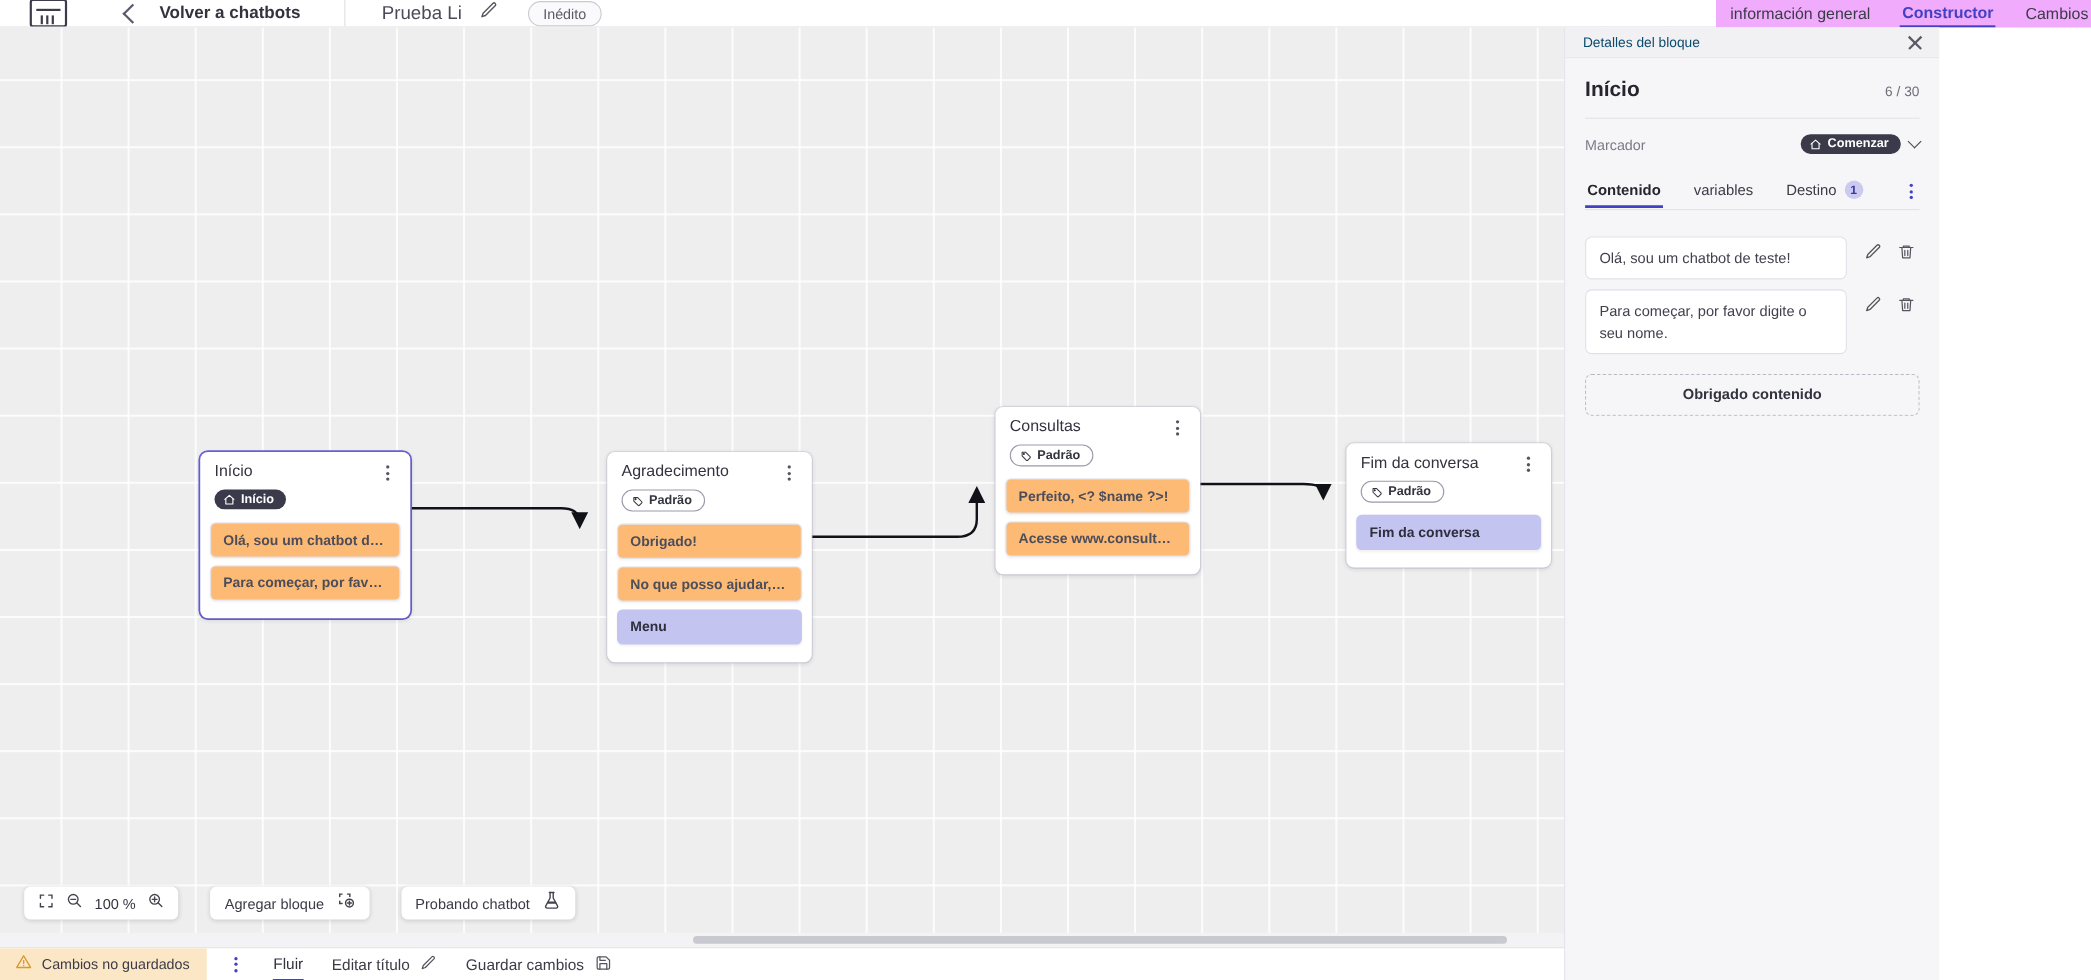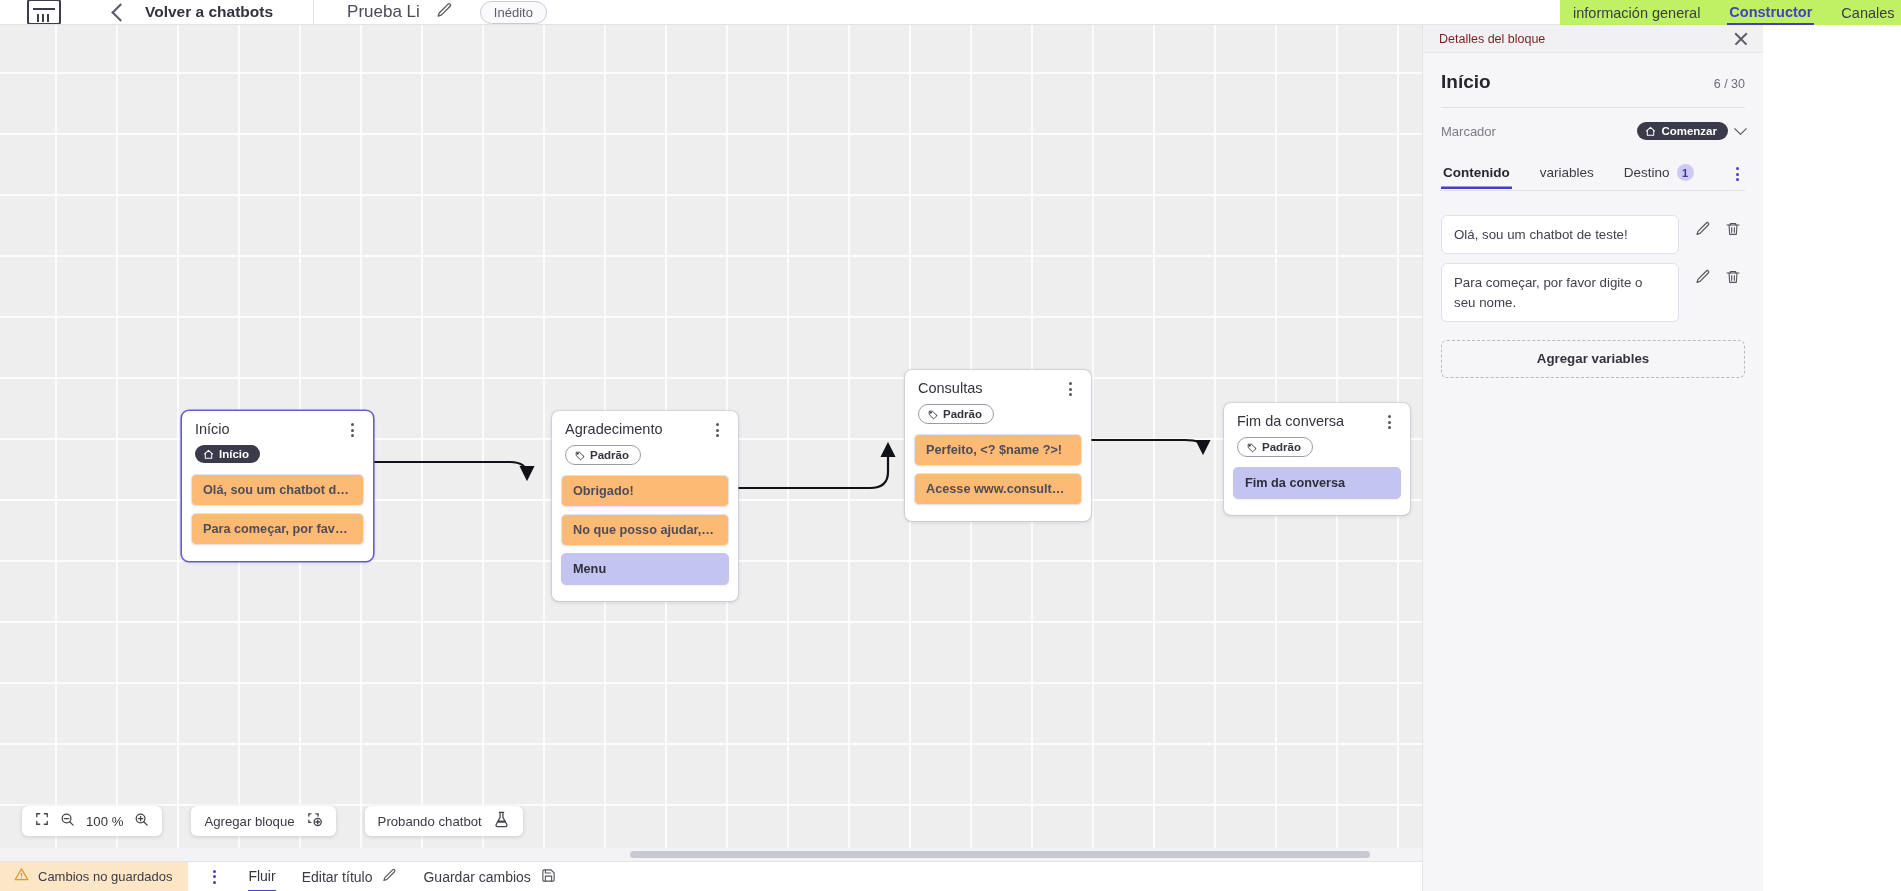--- a/index.html
+++ b/index.html
@@ -49,21 +49,21 @@
   .pencil-ico { margin-left: 16px; flex: none; }
   .badge-unpub {
     margin-left: 27px; padding: 3px 13px; border: 1px solid #c9c9d4;
     border-radius: 20px; font-size: 13px; color: #5b5b6b; background: #fafafc;
     white-space: nowrap;
   }
 
   
   .rtabs {
     position: absolute; left: 1560px; top: 0; width: 341px; height: 25px;
-    background: #bef264; display: flex; align-items: center; overflow: hidden;
+    background: #f0abfc; display: flex; align-items: center; overflow: hidden;
   }
   .rtab {
     font-size: 14.5px; color: #3b3b47; white-space: nowrap;
     height: 25px; display: flex; align-items: center; padding: 0 2px;
   }
   .rtab.first { margin-left: 11px; }
   .rtab + .rtab { margin-left: 25px; }
   .rtab.active { color: #4440c4; font-weight: 700; border-bottom: 2px solid #4440c4; }
 
   
@@ -162,21 +162,21 @@
 
   
   .rpanel {
     position: absolute; right: 0; top: 25px; width: 341px; height: 866px;
     background: #f6f6f8; border-left: 1px solid #e2e2e8; overflow: hidden;
   }
   .rp-bar {
     height: 28px; display: flex; align-items: center; justify-content: space-between;
     padding: 0 14px 0 16px; background: #f1f1f4; border-bottom: 1px solid #e6e6eb;
   }
-  .rp-bar-title { font-size: 12.5px; color: #7f1d1d; }
+  .rp-bar-title { font-size: 12.5px; color: #0c4a6e; }
   .xbtn { width: 16px; height: 16px; position: relative; cursor: pointer; }
   .xbtn::before, .xbtn::after {
     content: ""; position: absolute; left: 0; top: 7px; width: 16px; height: 1.6px;
     background: #5a5a66;
   }
   .xbtn::before { transform: rotate(45deg); }
   .xbtn::after { transform: rotate(-45deg); }
 
   .rp-inner { padding: 0 18px; background: #f6f6f8; height: 838px; }
   .rp-titlerow {
@@ -248,21 +248,21 @@
       <svg width="17" height="17" viewBox="0 0 24 24" fill="none" stroke="#55555f" stroke-width="1.8" stroke-linecap="round" stroke-linejoin="round">
           <path d="M17 3a2.1 2.1 0 0 1 3 3L7.5 18.5 3 20l1.5-4.5L17 3z"></path>
         </svg>
     </span>
     <div class="badge-unpub">Inédito</div>
   </div>
 
   <div class="rtabs">
     <div class="rtab first">información general</div>
     <div class="rtab active">Constructor</div>
-    <div class="rtab">Canales</div>
+    <div class="rtab">Cambios</div>
   </div>
 
   <div class="canvas">
 
     <svg class="edges">
       <defs>
         <marker id="ah" viewBox="0 0 10 10" refX="8" refY="5" markerWidth="7" markerHeight="7" orient="auto-start-reverse">
           <path d="M 0 0 L 10 5 L 0 10 z" fill="#111118"></path>
         </marker>
       </defs>
@@ -538,19 +538,19 @@
               <svg width="16" height="16" viewBox="0 0 24 24" fill="none" stroke="#55555f" stroke-width="1.7" stroke-linecap="round" stroke-linejoin="round">
                   <path d="M3 6h18"></path>
                   <path d="M8 6V4h8v2"></path>
                   <path d="M6 6l1 14h10l1-14"></path>
                   <path d="M10 10v7M14 10v7"></path>
                 </svg>
             </span>
           </div>
         </div>
 
-        <div class="add-content">Agregar variables</div>
+        <div class="add-content">Obrigado contenido</div>
       </div>
     </div>
 
   </div>
 
 </div>
 
 </body></html>

